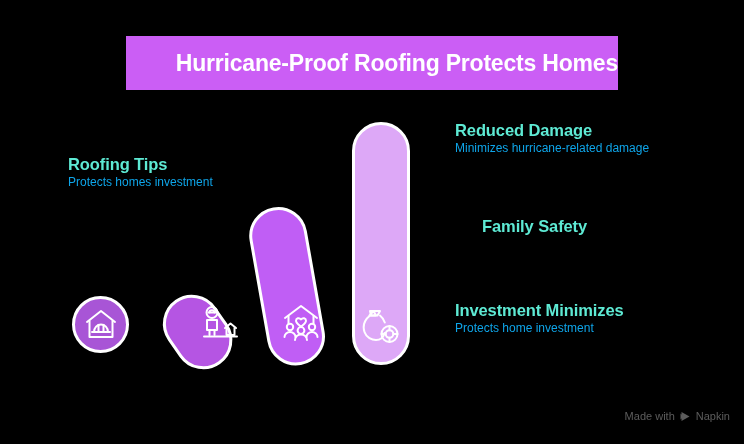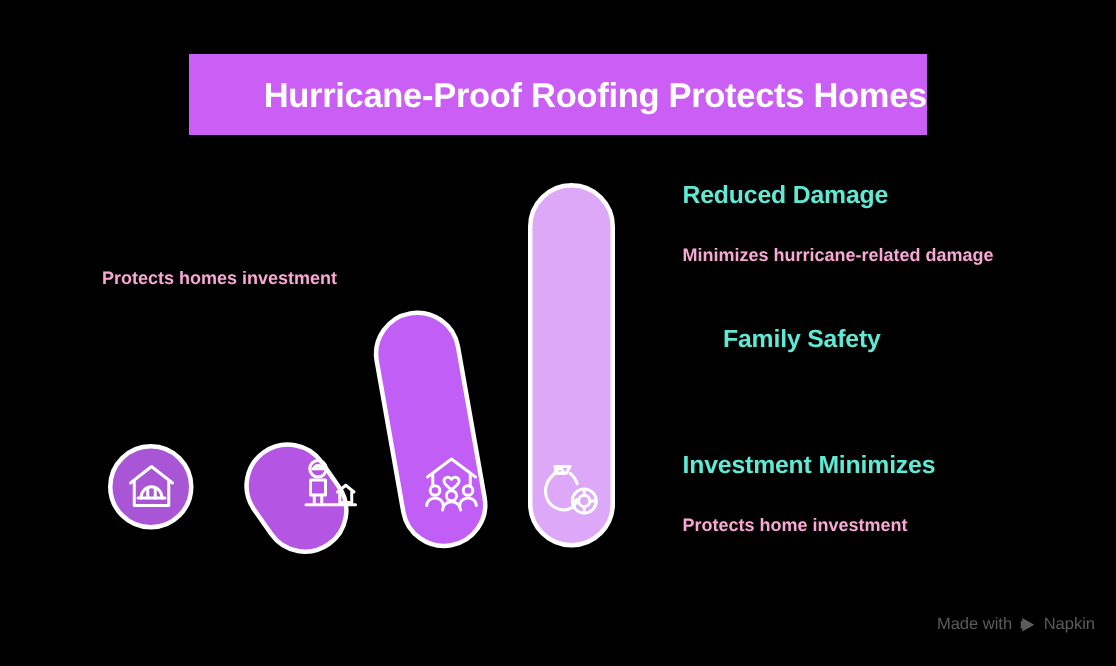--- a/index.html
+++ b/index.html
@@ -107,25 +107,25 @@
   }
 
   
   .block-heading {
     color: #5eead4;
     font-size: 16.5px;
     font-weight: bold;
     letter-spacing: -0.1px;
   }
   .block-body {
-    color: #f9a8d4;
+    color: #0ea5e9;
     font-size: 12px;
-    font-weight: bold;
+    font-weight: normal;
     line-height: 16px;
-    margin-top: 22px;
+    margin-top: 0;
   }
 
   #left-block {
     position: absolute;
     left: 68px;
     top: 155px;
     width: 170px;
   }
   #right-block-1 {
     position: absolute;
@@ -228,20 +228,21 @@
       <path d="M5.5 13 v16 h23 v-16"></path>
       <path d="M10 24 c0 -4.2 3.2 -7.5 7 -7.5 c3.8 0 7 3.3 7 7.5"></path>
       <path d="M8 24 h18"></path>
       <path d="M14.5 17 v7"></path>
       <path d="M19.5 17 v7"></path>
     </g>
   </svg>
 </div>
 
 <div id="left-block">
+  <div class="block-heading">Roofing Tips</div>
   <div class="block-body">Protects homes investment</div>
 </div>
 
 <div id="right-block-1">
   <div class="block-heading">Reduced Damage</div>
   <div class="block-body">Minimizes hurricane-related damage</div>
 </div>
 
 <div id="right-block-2">
   <div class="block-heading">Family Safety</div>

